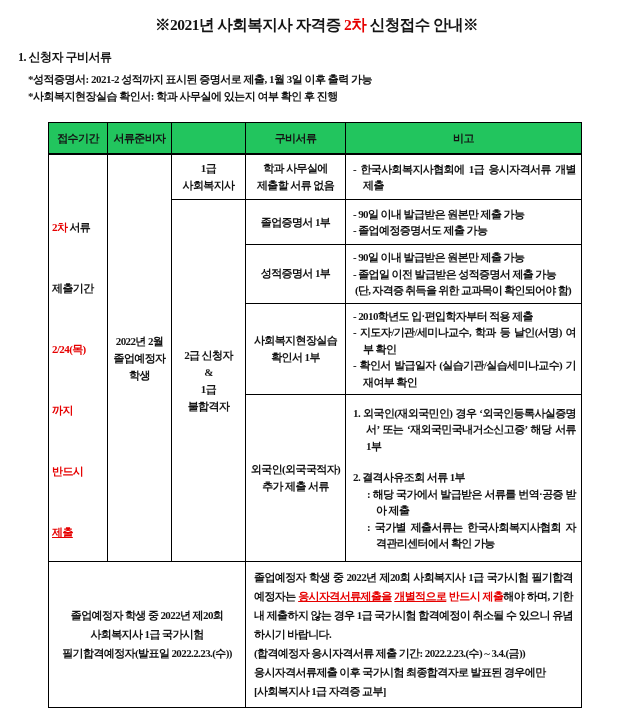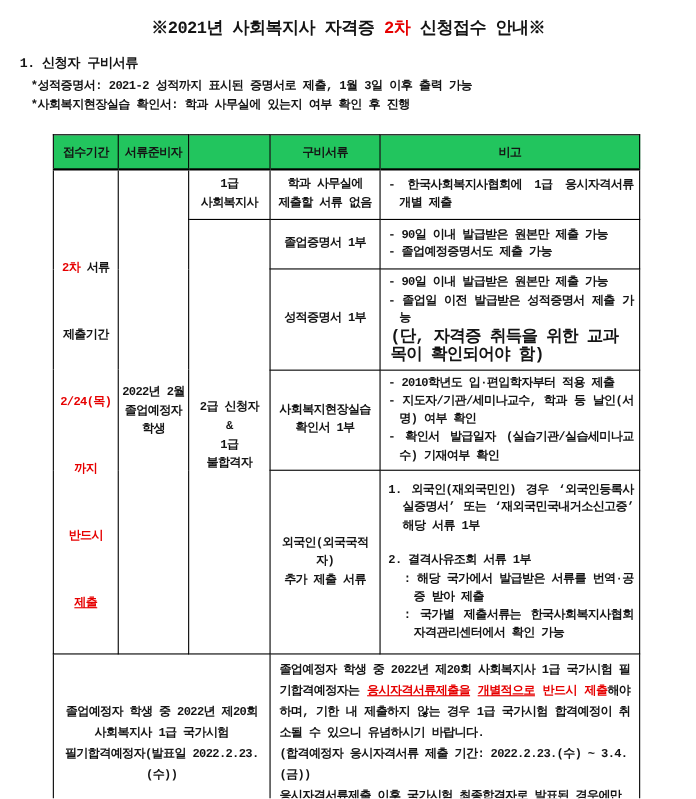--- a/index.html
+++ b/index.html
@@ -1,34 +1,34 @@
 <!DOCTYPE html>
 <html><head>
 <meta charset="utf-8">
 <style>
   html,body{margin:0;padding:0;background:#ffffff;}
   .page{width:633px;height:726px;background:#fff;overflow:hidden;
-        font-family:Liberation Mono, monospace;font-weight:700;color:#141414;}
+        font-family:Liberation Serif, serif;font-weight:700;color:#141414;}
   .title{text-align:center;padding-top:15px;font-size:15.5px;letter-spacing:-0.5px;}
   .red{color:#e60000;}
   .u{text-decoration:underline;}
   .section-heading{margin:13px 0 0 18px;font-size:12px;letter-spacing:-0.5px;}
   .notes{margin:5px 0 0 28px;font-size:11px;line-height:17px;letter-spacing:-0.5px;}
   table{border-collapse:collapse;table-layout:fixed;width:533px;margin:17px 0 0 48px;}
   th,td{border:1.5px solid #000;font-size:11px;letter-spacing:-0.6px;vertical-align:middle;padding:2px 3px;}
   th{background:#22c55e;height:26px;font-weight:700;border-bottom-width:2px;}
   .center{text-align:center;line-height:17px;}
   .doc{text-align:center;line-height:17px;}
   .remark{text-align:left;padding:4px 5px 4px 7px;line-height:16.5px;}
   .bullet{padding-left:10px;text-indent:-10px;text-align:justify;}
-  .small-note{font-size:15px;letter-spacing:-0.7px;padding-left:2px;}
+  .small-note{font-size:11px;letter-spacing:-0.7px;padding-left:2px;}
   .num-item{padding-left:13px;text-indent:-13px;text-align:justify;}
   .sub-item{margin-left:14px;padding-left:9px;text-indent:-9px;text-align:justify;}
   .gap-top{margin-top:15px;}
-  .period-cell div{line-height:17px;text-align:center;margin-top:44px;}
+  .period-cell div{line-height:17px;margin-top:44px;}
   .bottom-left{text-align:center;line-height:19px;}
   .bottom-right{padding:6px 8px;line-height:19px;vertical-align:middle;}
   .bottom-right p{margin:0;}
   .jst{text-align:justify;}
   .mt{margin-top:18px;}
 </style>
 </head>
 <body>
 
 <div class="page">

